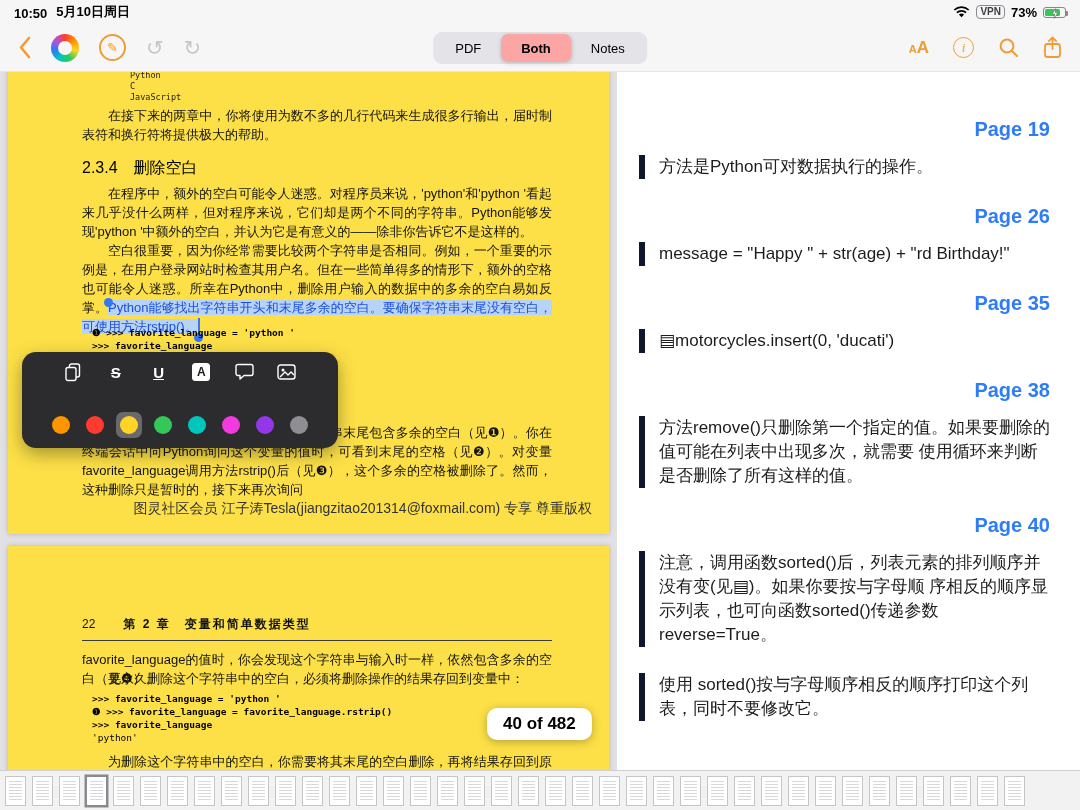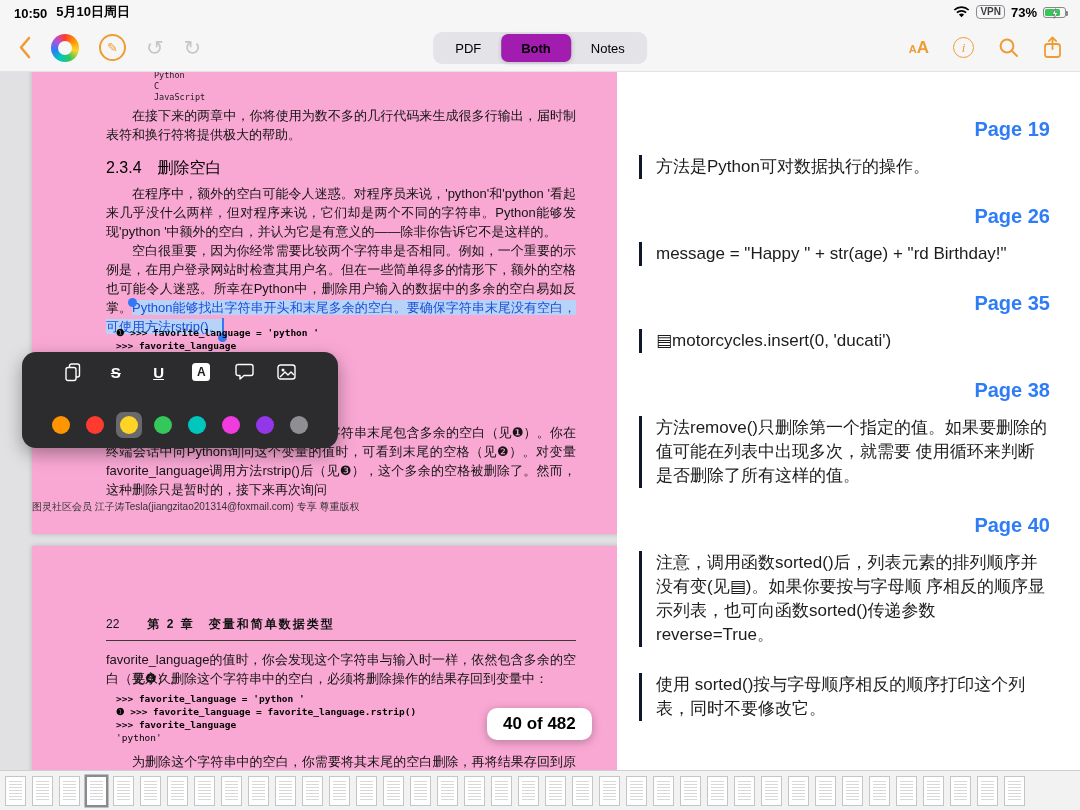--- a/index.html
+++ b/index.html
@@ -24,38 +24,38 @@
   .tb-btn{display:flex;align-items:center;justify-content:center;cursor:pointer;}
   .color-wheel{width:28px;height:28px;border-radius:50%;background:conic-gradient(#ff3b30,#ff9500,#ffd426,#34c759,#00c7be,#2e7cf6,#af52de,#ff3b30);position:relative;}
   .color-wheel::after{content:"";position:absolute;left:7px;top:7px;width:14px;height:14px;border-radius:50%;background:#f6f6f7;}
   .pen-circle{width:27px;height:27px;border-radius:50%;border:2px solid var(--accent);color:var(--accent);font-size:13px;display:flex;align-items:center;justify-content:center;}
   .undo-redo{font-size:21px;color:#c7c7c9;line-height:1;}
   .aa{color:var(--accent);font-weight:600;display:flex;align-items:baseline;}
   .aa .a1{font-size:11px;} .aa .a2{font-size:17px;}
   .info-circle{width:21px;height:21px;border-radius:50%;border:1.7px solid var(--accent);color:var(--accent);font-size:13px;font-family:"Liberation Serif",serif;font-style:italic;display:flex;align-items:center;justify-content:center;}
   .segmented{position:absolute;left:50%;top:8px;transform:translateX(-50%);display:flex;background:#e3e3e8;border-radius:9px;padding:2px;height:32px;align-items:stretch;}
   .segment{padding:0 20px;font-size:13px;display:flex;align-items:center;border-radius:7px;color:#000;cursor:pointer;}
-  .segment.selected{background:#a21caf;box-shadow:0 1px 4px rgba(0,0,0,0.18);font-weight:600;}
+  .segment.selected{background:#fca5a5;box-shadow:0 1px 4px rgba(0,0,0,0.18);font-weight:600;}
 
   
   .content{position:absolute;top:72px;left:0;width:1080px;height:698px;overflow:hidden;}
   .pdf-pane{position:absolute;left:0;top:0;width:617px;height:100%;background:#e1e1e3;overflow:hidden;}
   .notes-pane{position:absolute;left:617px;top:0;width:463px;height:100%;background:#fff;overflow:hidden;padding:46px 30px 0 22px;}
 
-  .page{position:absolute;left:8px;width:601px;background:#f9a8d4;box-shadow:0 0 5px rgba(0,0,0,0.20);margin-left:24px;}
+  .page{position:absolute;left:8px;width:601px;background:#fde047;box-shadow:0 0 5px rgba(0,0,0,0.20);}
   .page1{top:-4px;height:466px;}
   .page2{top:474px;height:230px;}
 
   .blk{position:absolute;font-size:13px;line-height:19px;color:#141414;text-align:justify;}
   .indent{text-indent:2em;}
   .codeblk{position:absolute;font-family:"DejaVu Sans Mono","Liberation Mono",monospace;font-size:9.5px;line-height:13px;color:#000;}
   .codeblk .code-line.b{font-weight:700;}
   .code-top{font-size:8.5px;line-height:11px;color:#222;}
   .heading{position:absolute;font-size:16px;font-weight:400;color:#000;}
-  .pg-footer{position:absolute;left:0;right:8px;text-align:left;font-size:10px;color:#333;}
+  .pg-footer{position:absolute;left:0;right:17px;text-align:right;font-size:14px;color:#333;}
   mark.sel{background:var(--sel-bg);color:var(--sel-fg);}
   .sel-start{display:inline-block;position:relative;width:0;height:0;}
   .sel-start::before{content:"";position:absolute;left:-4px;top:-14px;width:9px;height:9px;border-radius:50%;background:#3478f6;}
   .sel-end{display:inline-block;position:relative;width:2px;height:16px;background:#3478f6;vertical-align:text-bottom;}
   .sel-end::after{content:"";position:absolute;left:-3.5px;bottom:-8px;width:9px;height:9px;border-radius:50%;background:#3478f6;}
   .p2-rule{position:absolute;left:74px;width:470px;border-top:1px solid #3a3a3a;}
   .p2-header{position:absolute;font-size:12px;color:#111;display:flex;align-items:baseline;}
   .p2-header .chap{margin-left:28px;letter-spacing:2px;font-weight:600;}
 
   .page-indicator{position:absolute;left:487px;top:636px;background:#fff;border-radius:10px;padding:6px 16px;font-size:17px;font-weight:700;color:#000;box-shadow:0 2px 10px rgba(0,0,0,0.28);z-index:40;}
@@ -65,21 +65,21 @@
   .anno-row1{display:flex;justify-content:space-between;align-items:center;padding:0 14px;}
   .anno-icon{color:#fff;font-size:15px;font-weight:600;display:flex;align-items:center;justify-content:center;width:22px;height:20px;cursor:pointer;}
   .anno-icon .a-square{width:18px;height:18px;background:#fff;border-radius:3.5px;color:#1c1c1e;font-size:12px;font-weight:700;display:flex;align-items:center;justify-content:center;}
   .anno-row2{display:flex;justify-content:space-between;align-items:center;}
   .swatch-wrap{width:26px;height:26px;border-radius:7px;display:flex;align-items:center;justify-content:center;cursor:pointer;}
   .swatch-wrap.selected{background:#69696d;}
   .swatch{width:18px;height:18px;border-radius:50%;}
 
   
   .note-page{text-align:right;color:var(--note-blue);font-weight:700;font-size:20px;margin-bottom:14px;}
-  .note-item{border-left:3px solid #0f172a;padding-left:14px;margin-bottom:26px;font-size:17px;line-height:24px;color:#1c1c1e;}
+  .note-item{border-left:6px solid #0f172a;padding-left:14px;margin-bottom:26px;font-size:17px;line-height:24px;color:#1c1c1e;}
 
   
   .thumb-strip{position:absolute;left:0;top:770px;width:1080px;height:40px;background:#f2f2f3;border-top:1px solid #cfcfd1;display:flex;align-items:center;padding:0 5px;gap:6px;overflow:hidden;}
   .thumb{position:relative;width:21px;height:30px;background:#fff;border:1px solid #c5c5c8;flex:0 0 auto;cursor:pointer;}
   .thumb::before{content:"";position:absolute;left:3px;right:3px;top:4px;bottom:4px;background:repeating-linear-gradient(to bottom,#d8d8db 0 1px,transparent 1px 3px);}
   .thumb.selected{border-color:#8a8a8e;box-shadow:0 0 0 1.5px #8a8a8e;}
   svg{display:block;}
 </style>
 </head>
 <body>

